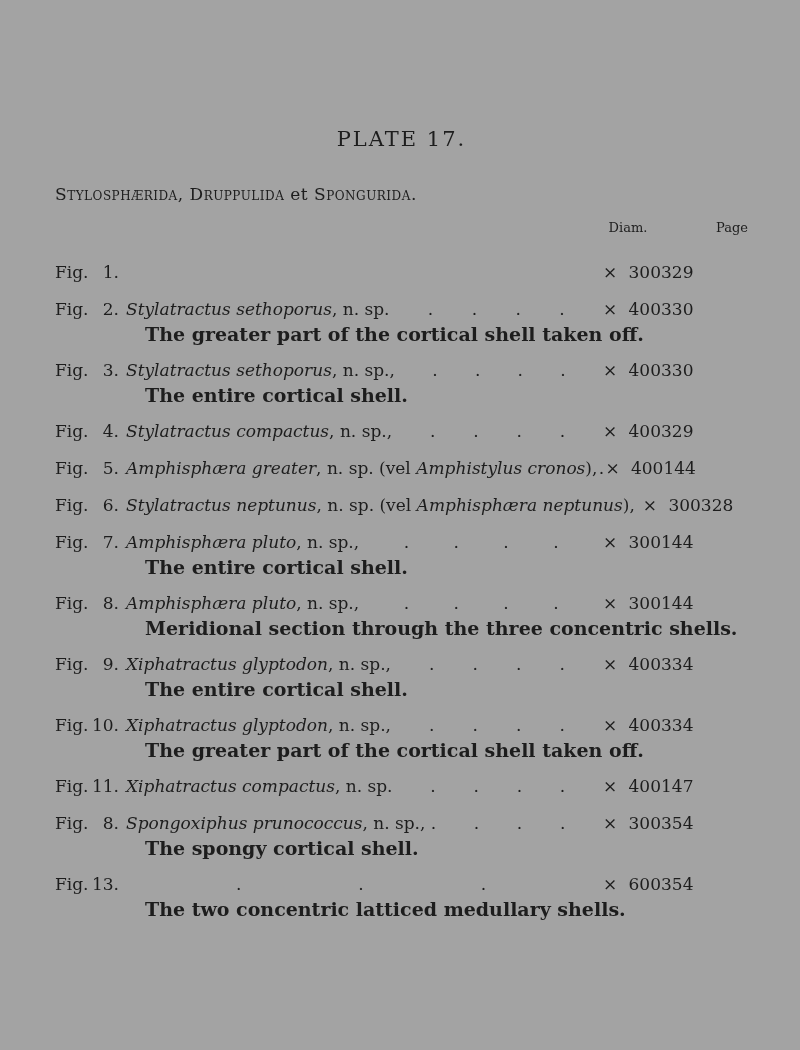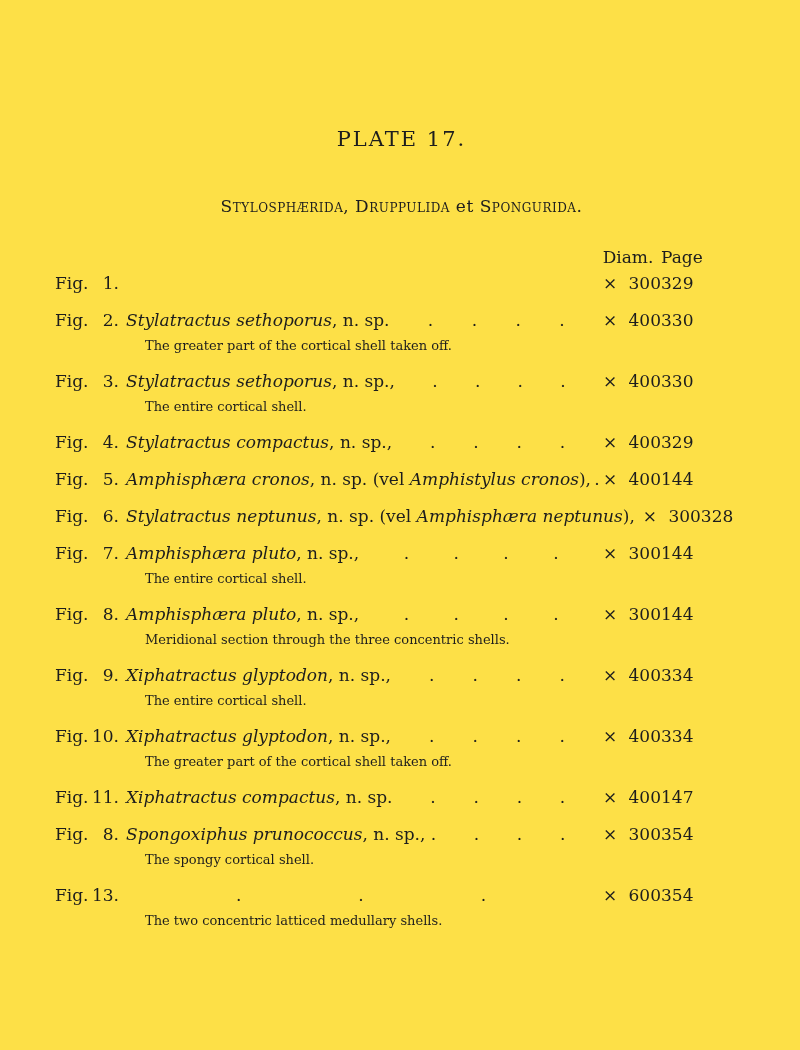--- a/index.html
+++ b/index.html
@@ -5,53 +5,53 @@
   html, body {
     margin: 0;
     padding: 0;
     background: #e8e8e6;
   }
   .page {
     position: relative;
     width: 800px;
     height: 1050px;
     margin: 0 auto;
-    background: #fde047;
+    background: #a3a3a3;
     color: #1d1d1d;
     font-family: "DejaVu Serif", "Liberation Serif", serif;
     overflow: hidden;
     box-sizing: border-box;
     padding: 0 52px 0 55px;
   }
   .plate-title {
     margin-top: 126px;
     text-align: center;
     font-size: 21px;
     letter-spacing: 2px;
     line-height: 26px;
     font-weight: 500;
   }
   .subtitle {
-    margin-top: 44px;
-    text-align: center;
+    margin-top: 32px;
+    text-align: left;
     font-size: 17px;
     line-height: 20px;
     letter-spacing: 0.5px;
   }
   .subtitle .sc { font-variant: small-caps; }
   .col-headers {
     display: flex;
-    margin-top: 31px;
-    font-size: 17px;
+    margin-top: 14px;
+    font-size: 13px;
     line-height: 20px;
   }
   .col-headers .spacer { flex: 1; }
   .col-headers .h-diam { width: 66px; text-align: center; flex: none; }
-  .col-headers .h-page { width: 87px; text-align: left; flex: none; }
-  .rows { margin-top: 4px; }
+  .col-headers .h-page { width: 87px; text-align: right; flex: none; }
+  .rows { margin-top: 22px; }
   .fig-block { margin-bottom: 13px; }
   .fig-line {
     display: flex;
     align-items: baseline;
     font-size: 17px;
     line-height: 24px;
     white-space: nowrap;
   }
   .fig-col {
     flex: none;
@@ -75,22 +75,23 @@
     justify-content: space-between;
   }
   .page-col {
     flex: none;
     width: 87px;
     text-align: left;
   }
   .sub-caption {
     margin-top: 3px;
     padding-left: 90px;
-    font-size: 13px;
+    font-size: 19px;
     line-height: 21px;
+    font-weight: bold;
   }
 </style>
 </head>
 <body>
 
 <div class="page">
   <div class="plate-title">PLATE 17.</div>
 
   <div class="subtitle"><span class="sc">Stylosphærida, Druppulida</span><span> et </span><span class="sc">Spongurida.</span></div>
 
@@ -176,21 +177,21 @@
           </span>
           <span class="page-col">329</span>
         </div>
       </div>
       <div class="fig-block">
         <div class="fig-line">
           <span class="fig-col">
             <span>Fig.</span>
             <span>5.</span>
           </span>
-          <span class="species"><span class="it">Amphisphæra cronos</span><span>, n. sp. (vel </span><span class="it">Amphistylus cronos</span><span>),</span></span>
+          <span class="species"><span class="it">Amphisphæra greater</span><span>, n. sp. (vel </span><span class="it">Amphistylus cronos</span><span>),</span></span>
           <span class="leader-dots">
             <span class="dot">.</span>
           </span>
           <span class="diam-col">
             <span>×</span>
             <span>400</span>
           </span>
           <span class="page-col">144</span>
         </div>
       </div>

